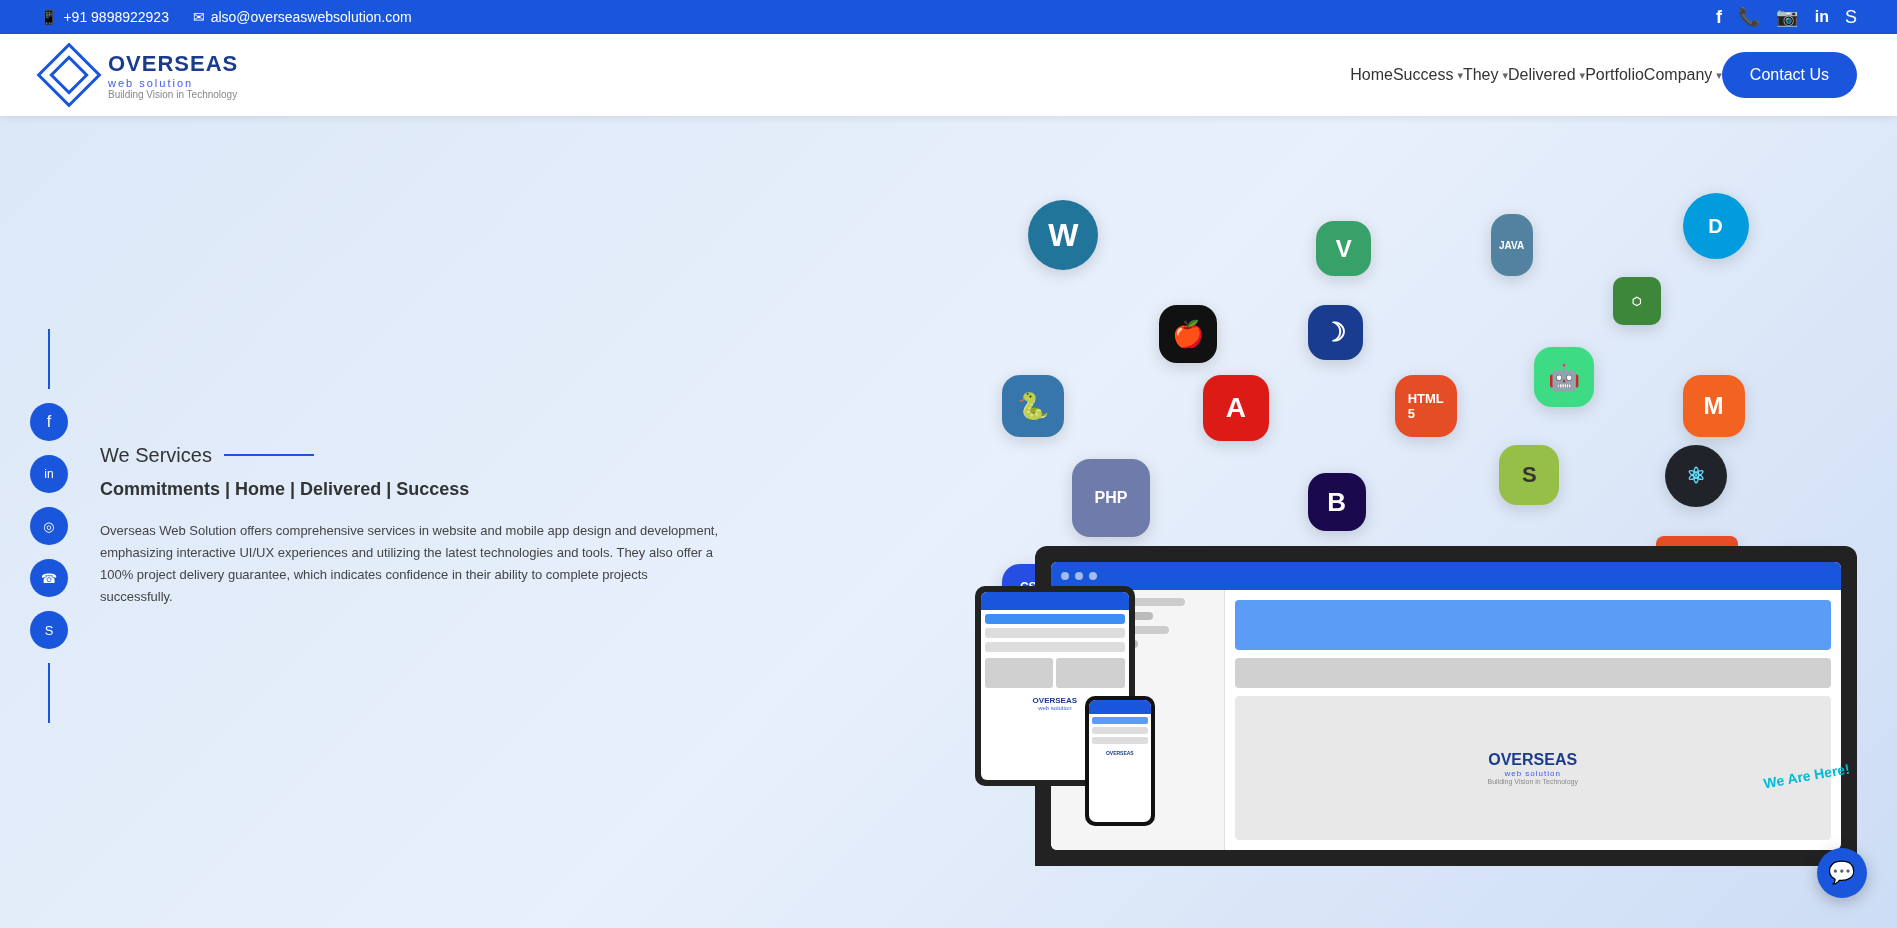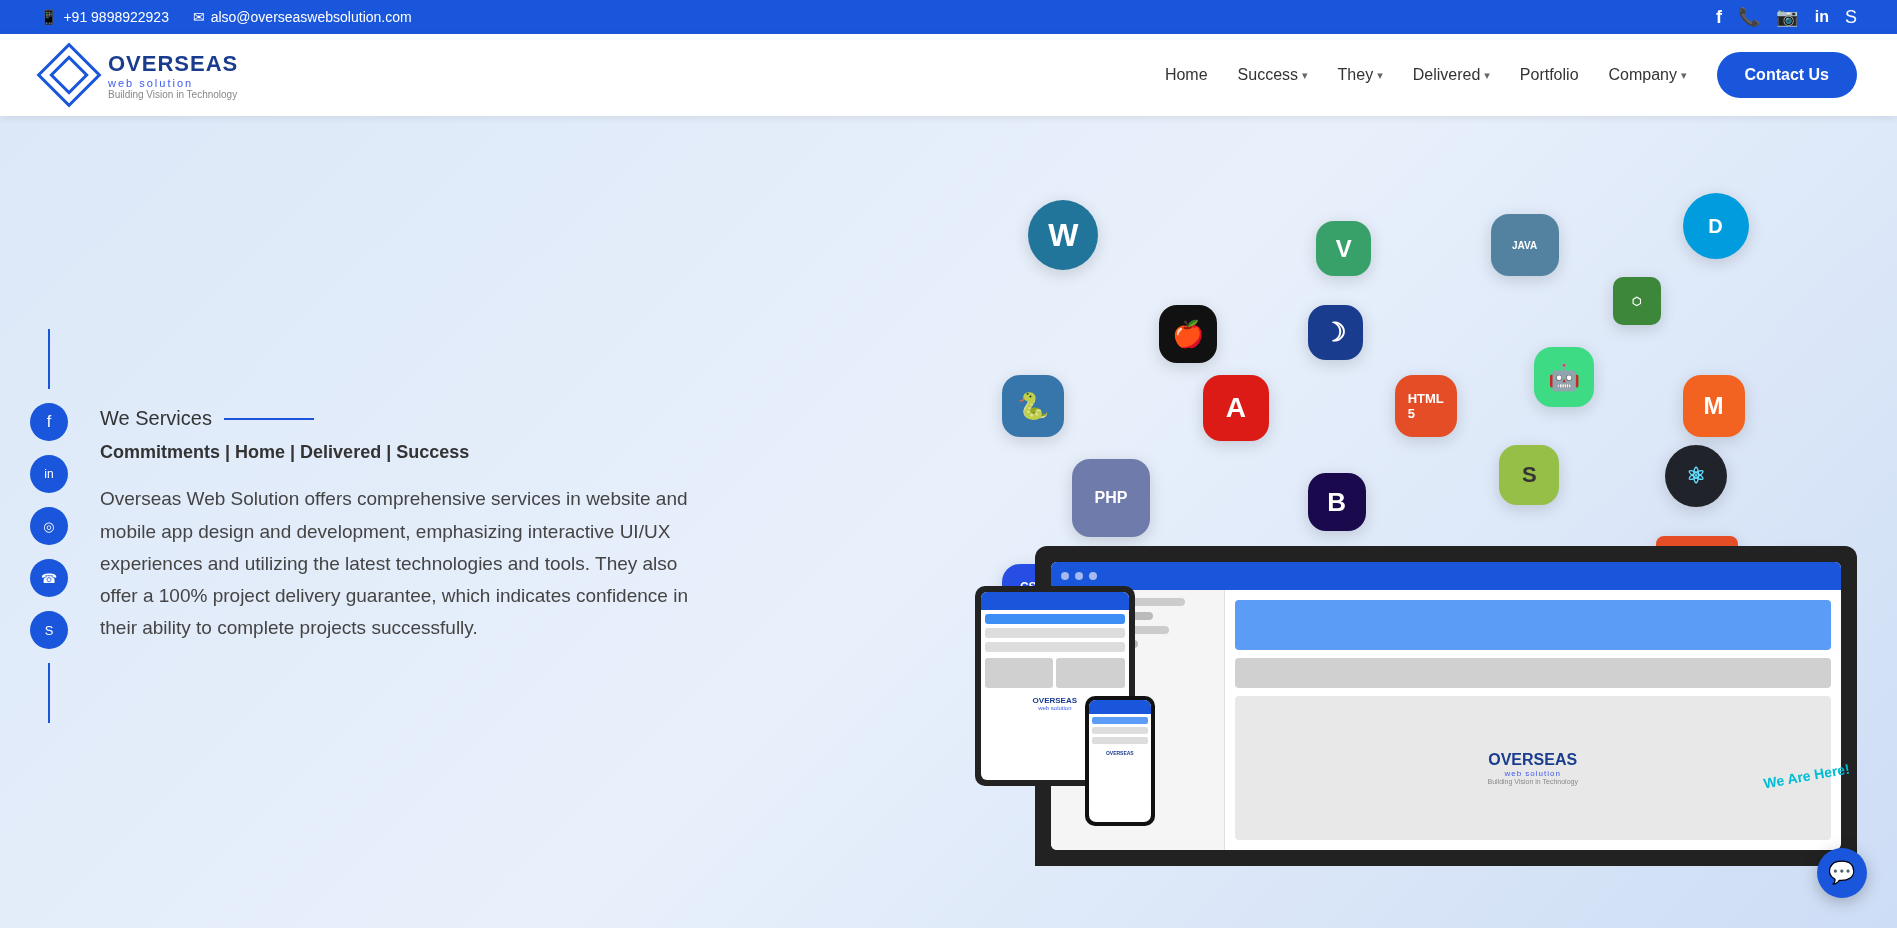--- a/index.html
+++ b/index.html
@@ -31,38 +31,38 @@
       position: sticky;
       top: 0;
       z-index: 100;
     }
     .logo { display: flex; align-items: center; gap: 10px; text-decoration: none; }
     .logo-text { display: flex; flex-direction: column; }
     .logo-title { font-size: 22px; font-weight: 900; color: #1a3c8e; letter-spacing: 1px; }
     .logo-subtitle { font-size: 11px; color: #3d5af1; letter-spacing: 2px; }
     .logo-tagline { font-size: 10px; color: #888; }
 
-    nav { display: flex; align-items: center; gap: 30px; }
+    nav { display: flex; align-items: center; }
     .nav-item {
       color: #333;
       text-decoration: none;
       font-size: 16px;
       font-weight: 500;
       display: flex; align-items: center; gap: 4px;
       cursor: pointer;
     }
     .nav-chevron { font-size: 11px; color: #666; }
     .contact-btn {
       background: #1a56db;
       color: white;
       border: none;
       padding: 14px 28px;
       border-radius: 30px;
       font-size: 16px;
-      font-weight: 700;
+      font-weight: 400;
       cursor: pointer;
     }
 
     
     .hero {
       background: linear-gradient(135deg, #dce8f8 0%, #e8f0fb 50%, #cdddf5 100%);
       min-height: 820px;
       display: flex;
       align-items: center;
       padding: 60px 40px 40px 40px;
@@ -87,21 +87,21 @@
       line-height: 1.1;
       margin-bottom: 20px;
     }
     .hero-tagline {
       font-size: 18px;
       color: #333;
       font-weight: 600;
       margin-bottom: 20px;
     }
     .hero-desc {
-      font-size: 19px;
+      font-size: 13px;
       color: #444;
       line-height: 1.7;
       margin-bottom: 20px;
       max-width: 620px;
     }
     .hero-left-bar {
       position: absolute;
       left: 30px;
       top: 50%;
       transform: translateY(-50%);
@@ -360,21 +360,21 @@
   <div class="hero-visual">
 
     <div class="tech-icon" style="top:2%;left:5%;width:70px;height:70px;background:#21759b;border-radius:50%;">
       <span style="font-size:32px;font-weight:900;color:white;">W</span>
     </div>
 
     <div class="tech-icon" style="top:5%;left:38%;width:55px;height:55px;background:#38a169;">
       <span style="font-size:24px;">V</span>
     </div>
 
-    <div class="tech-icon" style="top:4%;left:58%;width:68px;height:62px;background:#5382a1;">
+    <div class="tech-icon" style="top:4%;left:58%;width:42px;height:62px;background:#5382a1;">
       <span style="font-size:10px;font-weight:800;letter-spacing:0;">JAVA</span>
     </div>
 
     <div class="tech-icon" style="top:1%;left:80%;width:66px;height:66px;background:#009cde;border-radius:50%;">
       <span style="font-size:20px;font-weight:900;">D</span>
     </div>
 
     <div class="tech-icon" style="top:13%;left:72%;width:48px;height:48px;background:#3c873a;border-radius:10px;">
       <span style="font-size:11px;font-weight:700;">⬡</span>
     </div>

